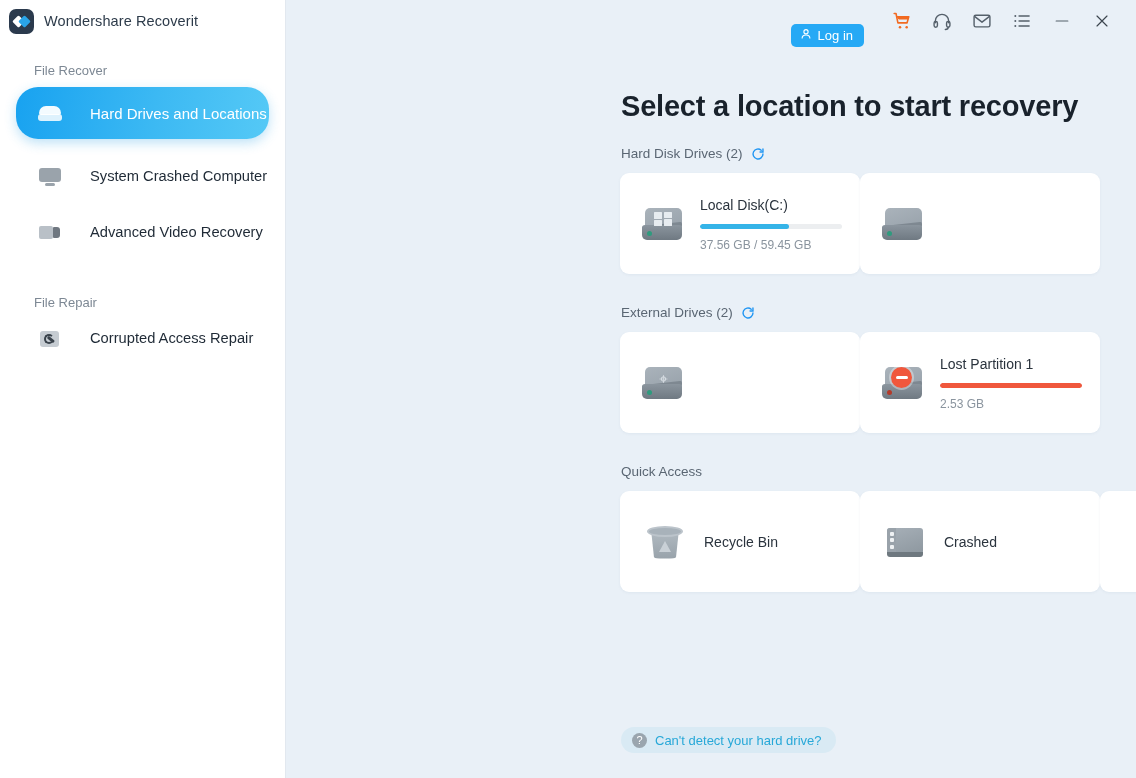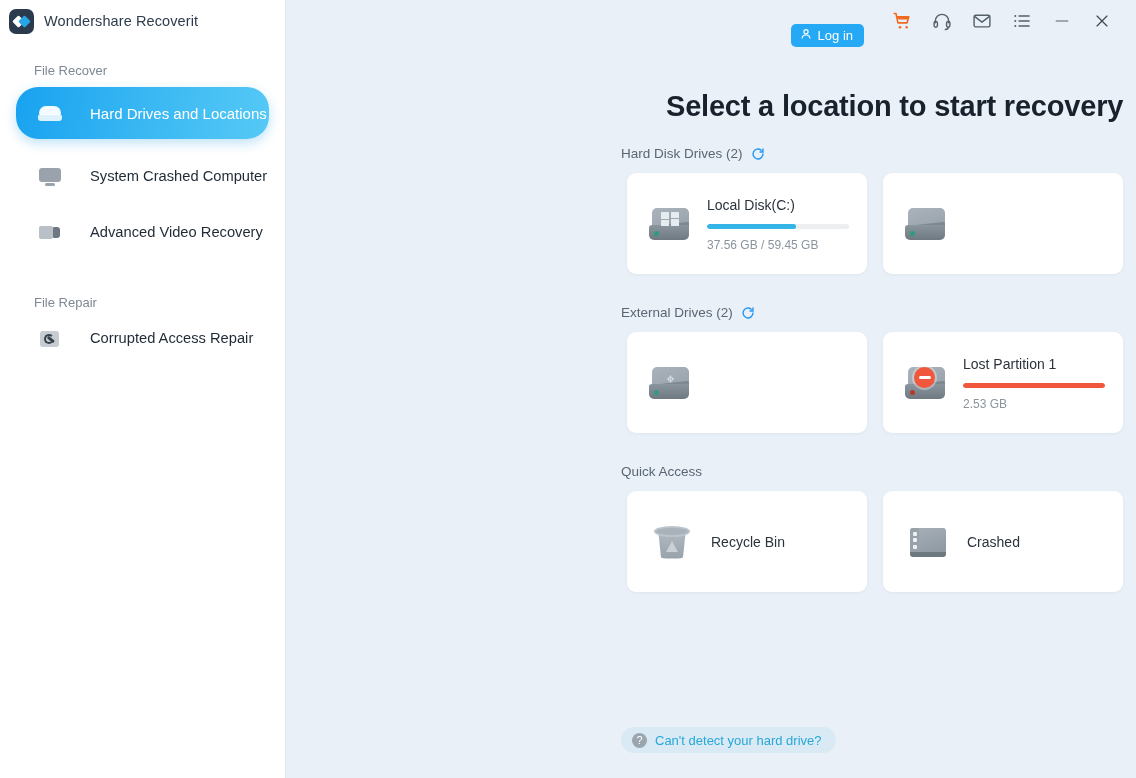--- a/index.html
+++ b/index.html
@@ -152,35 +152,34 @@
     display: flex; align-items: center; justify-content: center;
     cursor: pointer; color: #55606b;
   }
   .tb-btn svg { display: block; }
 
   
   #page-title {
     position: absolute; left: 335px; top: 90px;
     font-size: 29px; font-weight: bold; color: #19222c;
     letter-spacing: -.2px;
-    margin-left: 45px;
   }
 
   .section-head {
     position: absolute; left: 335px;
     font-size: 13.5px; color: #5a6673;
     display: flex; align-items: center; gap: 8px;
   }
   #sec-hdd  { top: 146px; }
   #sec-ext  { top: 305px; }
   #sec-qa   { top: 464px; }
   .refresh-ico { width: 14px; height: 14px; cursor: pointer; display:block; }
 
   
-  .card-row { position: absolute; left: 334px; display: flex; gap: 16px; margin-left: 7px; }
+  .card-row { position: absolute; left: 334px; display: flex; gap: 0; }
   #row-hdd { top: 173px; }
   #row-ext { top: 332px; }
   #row-qa  { top: 491px; }
 
   .drive-card {
     width: 240px; height: 101px;
     background: #ffffff;
     border-radius: 9px;
     box-shadow: 0 1px 3px rgba(80,110,140,.07);
     display: flex; align-items: center;

